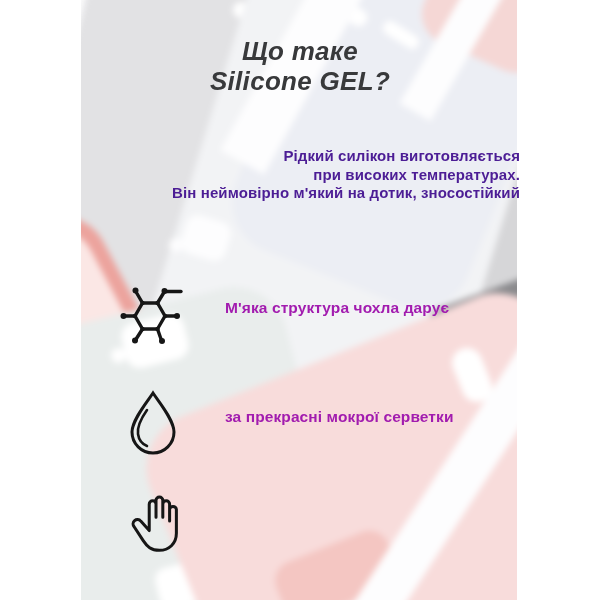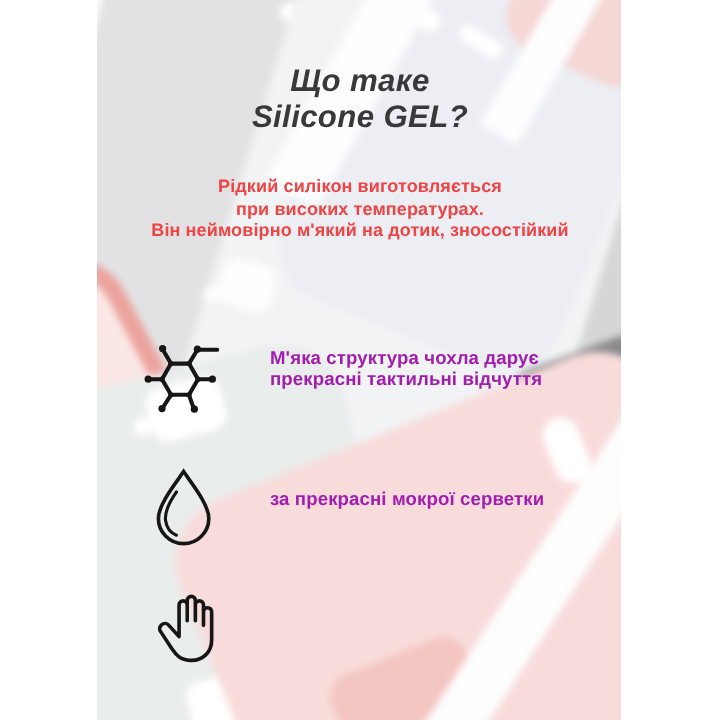--- a/index.html
+++ b/index.html
@@ -7,29 +7,29 @@
     position:relative;width:600px;height:600px;background:#ffffff;overflow:hidden;
     font-family:"Liberation Sans","DejaVu Sans",sans-serif;
   }
   
   .strip{position:absolute;left:81px;top:0;width:436px;height:600px;overflow:hidden;background:#fcfcfd;}
   .collage{position:absolute;inset:0;filter:blur(3px);}
   .shape{position:absolute;}
   
   .content{position:absolute;inset:0;}
   .title{
-    position:absolute;top:52px;left:0;width:600px;margin:0;
+    position:absolute;top:36px;left:0;width:600px;margin:0;
     text-align:center;font-style:italic;font-weight:bold;
     font-size:26px;line-height:30px;letter-spacing:.3px;color:#38393b;
   }
   .title span{display:block;}
   .intro{
     position:absolute;top:147px;left:80px;width:440px;
-    text-align:center;font-weight:bold;font-size:15px;line-height:18.6px;
-    color:#ef4444;letter-spacing:.1px;
+    text-align:right;font-weight:bold;font-size:15px;line-height:18.6px;
+    color:#4c1d95;letter-spacing:.1px;
   }
   .feature{
     position:absolute;left:117px;width:400px;height:72px;
     display:flex;align-items:center;
   }
   .icon-box{flex:0 0 72px;width:72px;height:72px;display:flex;align-items:center;justify-content:center;}
   .ftext{
     margin-left:36px;position:relative;top:-5px;
     font-weight:bold;font-size:15.5px;line-height:18.5px;color:#a21caf;letter-spacing:.1px;
   }
@@ -118,21 +118,20 @@
               <circle cx="39.5" cy="25" r="2.2"></circle>
             <circle cx="24.5" cy="25" r="2.2"></circle>
               <circle cx="17" cy="38" r="2.2"></circle>
             <circle cx="24.5" cy="51" r="2.2"></circle>
               <circle cx="39.5" cy="51" r="2.2"></circle>
           </g>
         </svg>
       </span>
       <div class="ftext">
         <div>М'яка структура чохла дарує</div>
-        <div>прекрасні тактильні відчуття</div>
       </div>
     </div>
 
     <div class="feature row2">
       <span class="icon-box">
         <svg width="58" height="66" viewBox="0 0 58 66">
           <path fill="none" stroke="#161616" stroke-width="3" stroke-linecap="round" d="M29 4 C23 13 8 31 8 43 a21 21 0 0 0 42 0 C50 31 35 13 29 4 Z"></path>
           <path fill="none" stroke="#161616" stroke-width="2.6" stroke-linecap="round" d="M23 21 C16 31 13 38 14 45 c0.8 5.5 4 10 9 12"></path>
         </svg>
       </span>

